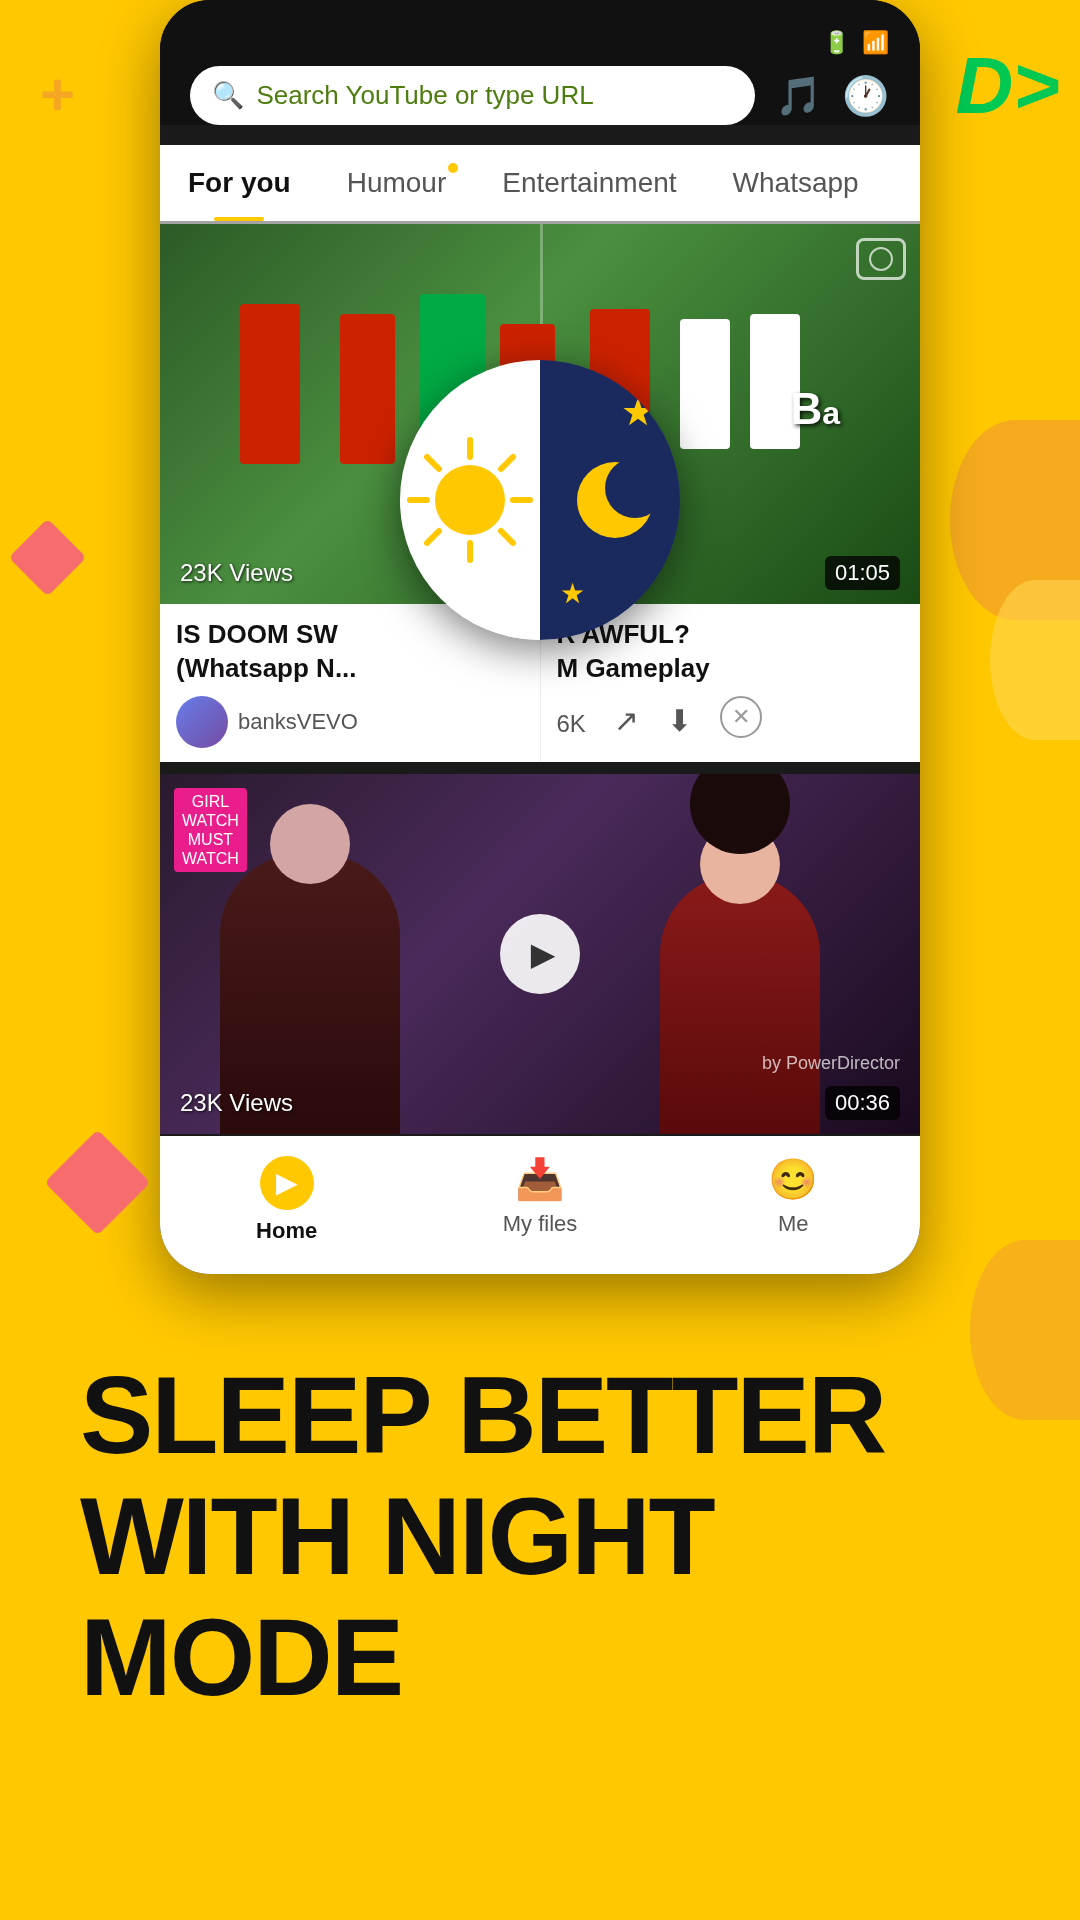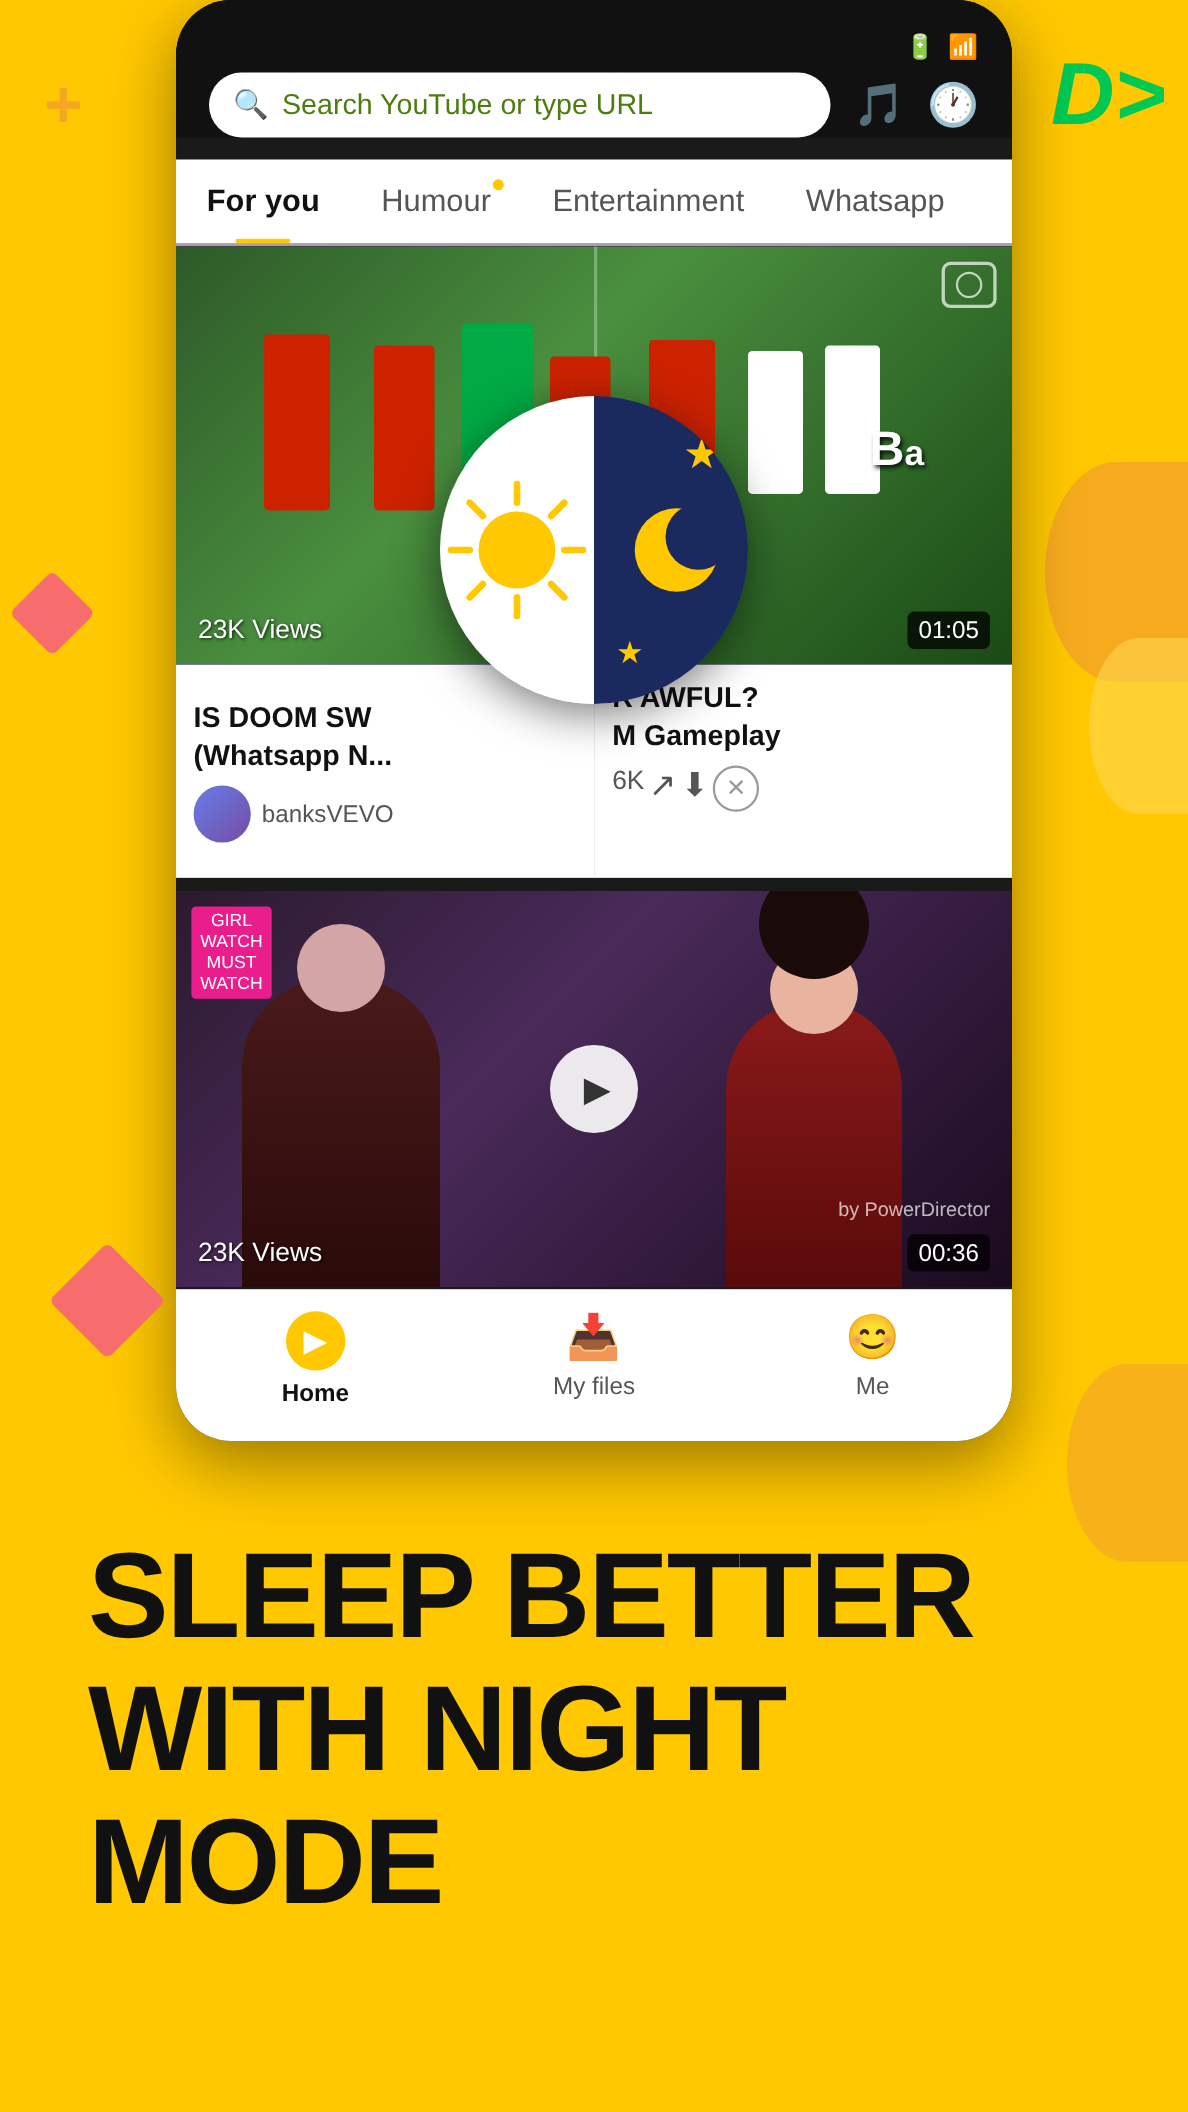--- a/index.html
+++ b/index.html
@@ -153,21 +153,21 @@
     }
 
     
     .video-feed {
       background: #1a1a1a;
     }
 
     
     .video-card {
       position: relative;
-      background: #6d28d9;
+      background: #404040;
       margin-bottom: 2px;
     }
     .video-thumb {
       width: 100%;
       height: 380px;
       position: relative;
       overflow: hidden;
       background: #3a3a3a;
     }
     .soccer-bg {
@@ -273,21 +273,21 @@
       color: #555;
     }
 
     
     .split-info {
       display: flex;
       background: white;
     }
     .split-left {
       flex: 1;
-      padding: 32px 16px;
+      padding: 14px 16px;
       border-right: 1px solid #eee;
     }
     .split-right {
       flex: 1;
       padding: 14px 16px;
     }
 
     
     .daynight-overlay {
       position: absolute;
@@ -470,21 +470,21 @@
           <div style="display:flex; align-items:center; gap:10px; margin-top:10px;">
             <div class="avatar-sm"></div>
             <span class="channel-name">banksVEVO</span>
           </div>
         </div>
         <div class="split-right">
           <div style="font-size:26px; font-weight:bold; color:#111; line-height:1.3;">
             <span>R AWFUL?</span><br>
             <span>M Gameplay</span>
           </div>
-          <div style="display:flex; align-items:flex-start; gap:4px; margin-top:10px;">
+          <div style="display:flex; align-items:flex-end; gap:28px; margin-top:10px;">
             <span style="font-size:24px; color:#555;">6K</span>
             <span class="action-icon">↗</span>
             <span class="action-icon">⬇</span>
             <div class="close-circle">✕</div>
           </div>
         </div>
       </div>
     </div>
 
     <div class="daynight-overlay">

